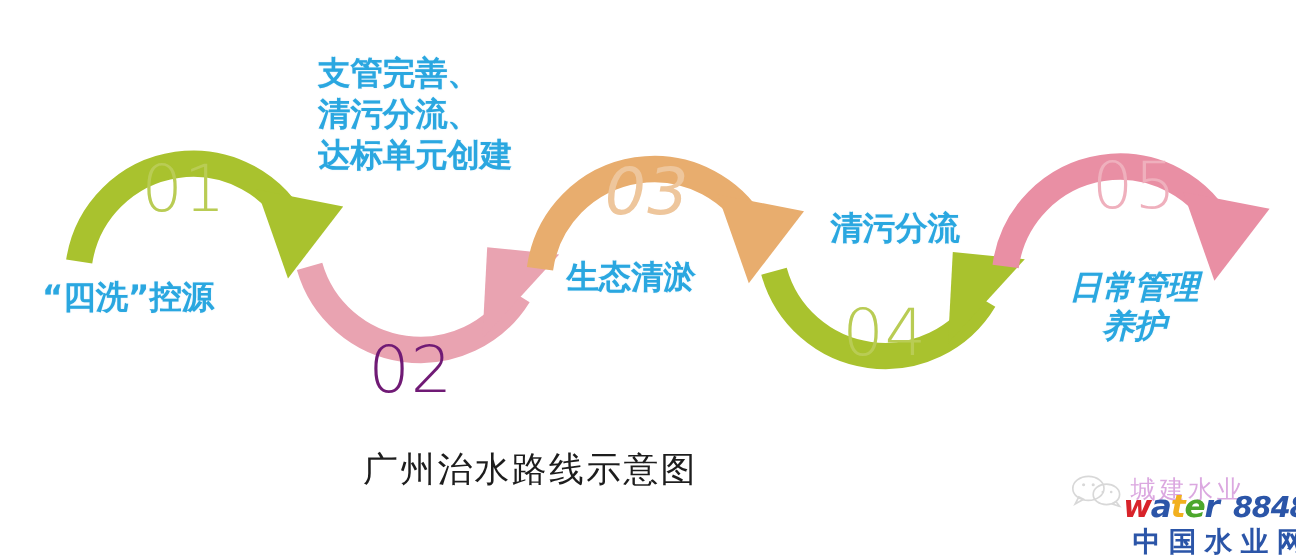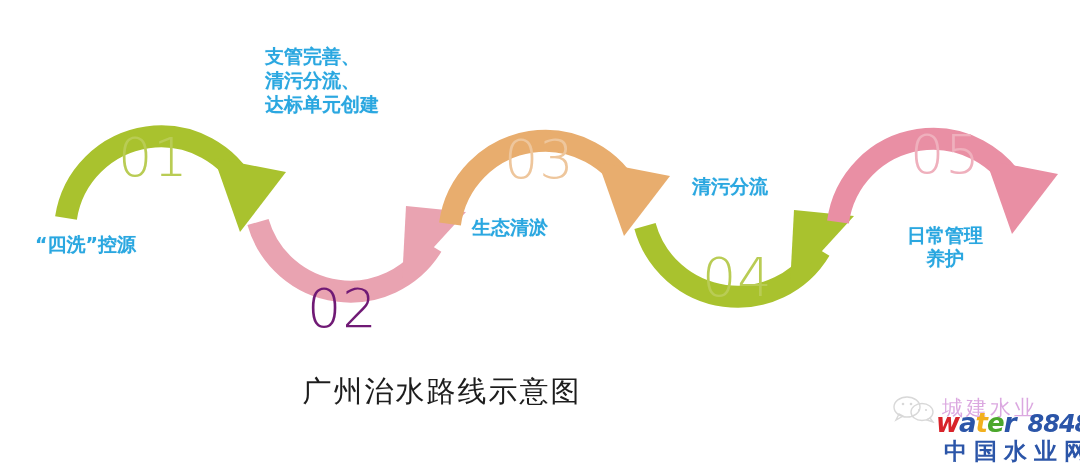--- a/index.html
+++ b/index.html
@@ -33,37 +33,37 @@
     font-weight: 300;
     letter-spacing: 1px;
     white-space: nowrap;
     line-height: 1;
     font-family: "DejaVu Sans", "Liberation Sans", sans-serif;
   }
   .step-label {
     position: absolute;
     color: #2aa7e0;
     font-weight: bold;
-    font-size: 19px;
+    font-size: 27px;
     line-height: 1.22;
     white-space: nowrap;
     font-family: "DejaVu Sans", "Liberation Sans", sans-serif;
     text-shadow: 0 0 1px rgba(42,167,224,0.35);
   }
   #n01 { left: 118px; top: 131px; color: #b9cc54; }
   #n02 { left: 307px; top: 250px; color: #701a75; margin-top: 32px; }
-  #n03 { left: 504px; top: 133px; color: #eec69c; }
+  #n03 { left: 504px; top: 133px; color: #eec69c; font-style: italic; }
   #n04 { left: 702px; top: 251px; color: #b9cc54; }
   #n05 { left: 895px; top: 128px; color: #efb0bd; margin-left: 15px; }
 
   #l01 { left: 35px;  top: 233px; }
   #l02 { left: 265px; top: 45px;  line-height: 1.25; }
   #l03 { left: 472px; top: 216px; }
   #l04 { left: 692px; top: 175px; }
-  #l05 { left: 871px; top: 224px; text-align: center; width: 148px; }
+  #l05 { left: 871px; top: 224px; text-align: center; width: 148px; font-style: italic; }
 
   #title {
     position: absolute;
     left: 0;
     top: 372px;
     width: 884px;
     text-align: center;
     font-size: 29px;
     color: #1d1d1d;
     letter-spacing: 2px;

